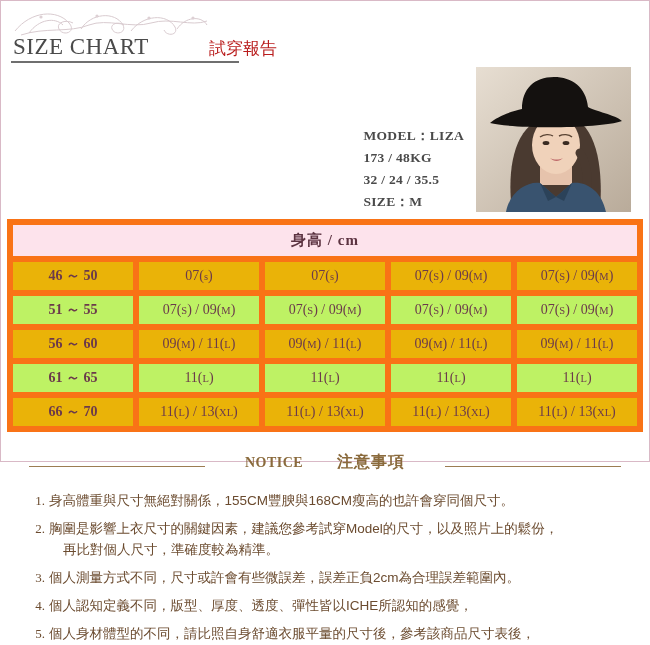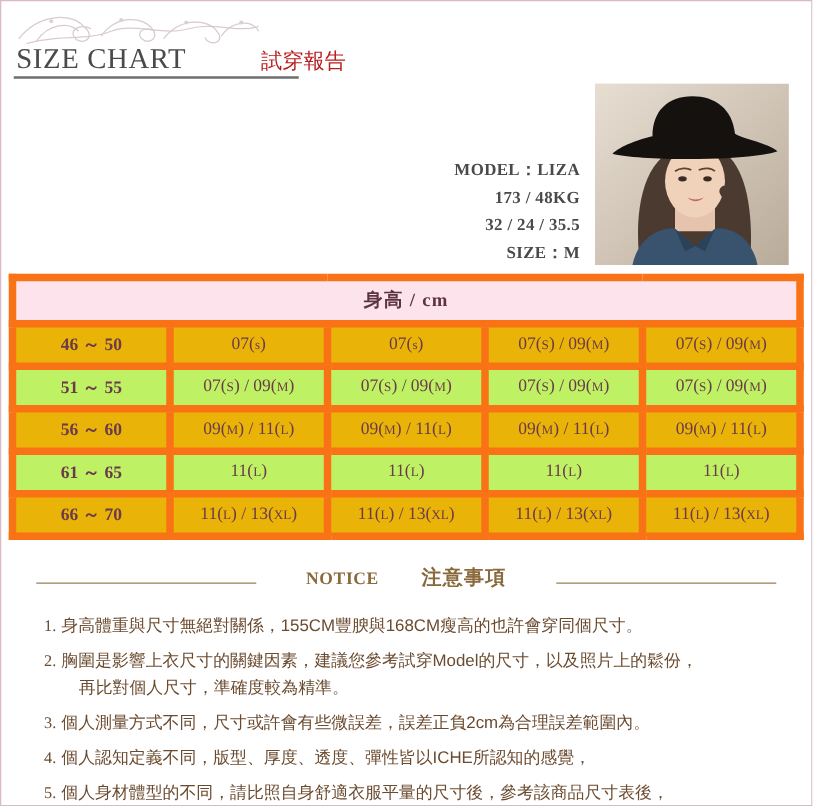--- a/index.html
+++ b/index.html
@@ -6,21 +6,21 @@
   html, body { margin: 0; padding: 0; }
   body {
     width: 650px; height: 645px;
     background: #ffffff;
     font-family: "Liberation Sans", sans-serif;
     color: #5a3d3d;
     overflow: hidden;
   }
   .page {
     position: relative;
-    width: 650px; height: 645px;
+    width: 650px; height: 462px;
     border: 1px solid #d9b9c6;
     background: #fff;
   }
 
   
   .header {
     position: relative;
     height: 62px;
   }
   .flourish {
@@ -64,21 +64,21 @@
     right: 18px; top: 4px;
     width: 155px; height: 145px;
     overflow: hidden;
     background: #cfc3b6;
   }
   .photo svg { display: block; }
 
   .model-specs {
     position: absolute;
     right: 185px; top: 62px;
-    text-align: right;
+    text-align: left;
     font-family: "Liberation Serif", serif;
     font-size: 13.5px;
     font-weight: bold;
     color: #4a4a4a;
     line-height: 22px;
     letter-spacing: .3px;
   }
 
   
   .table-wrap {

